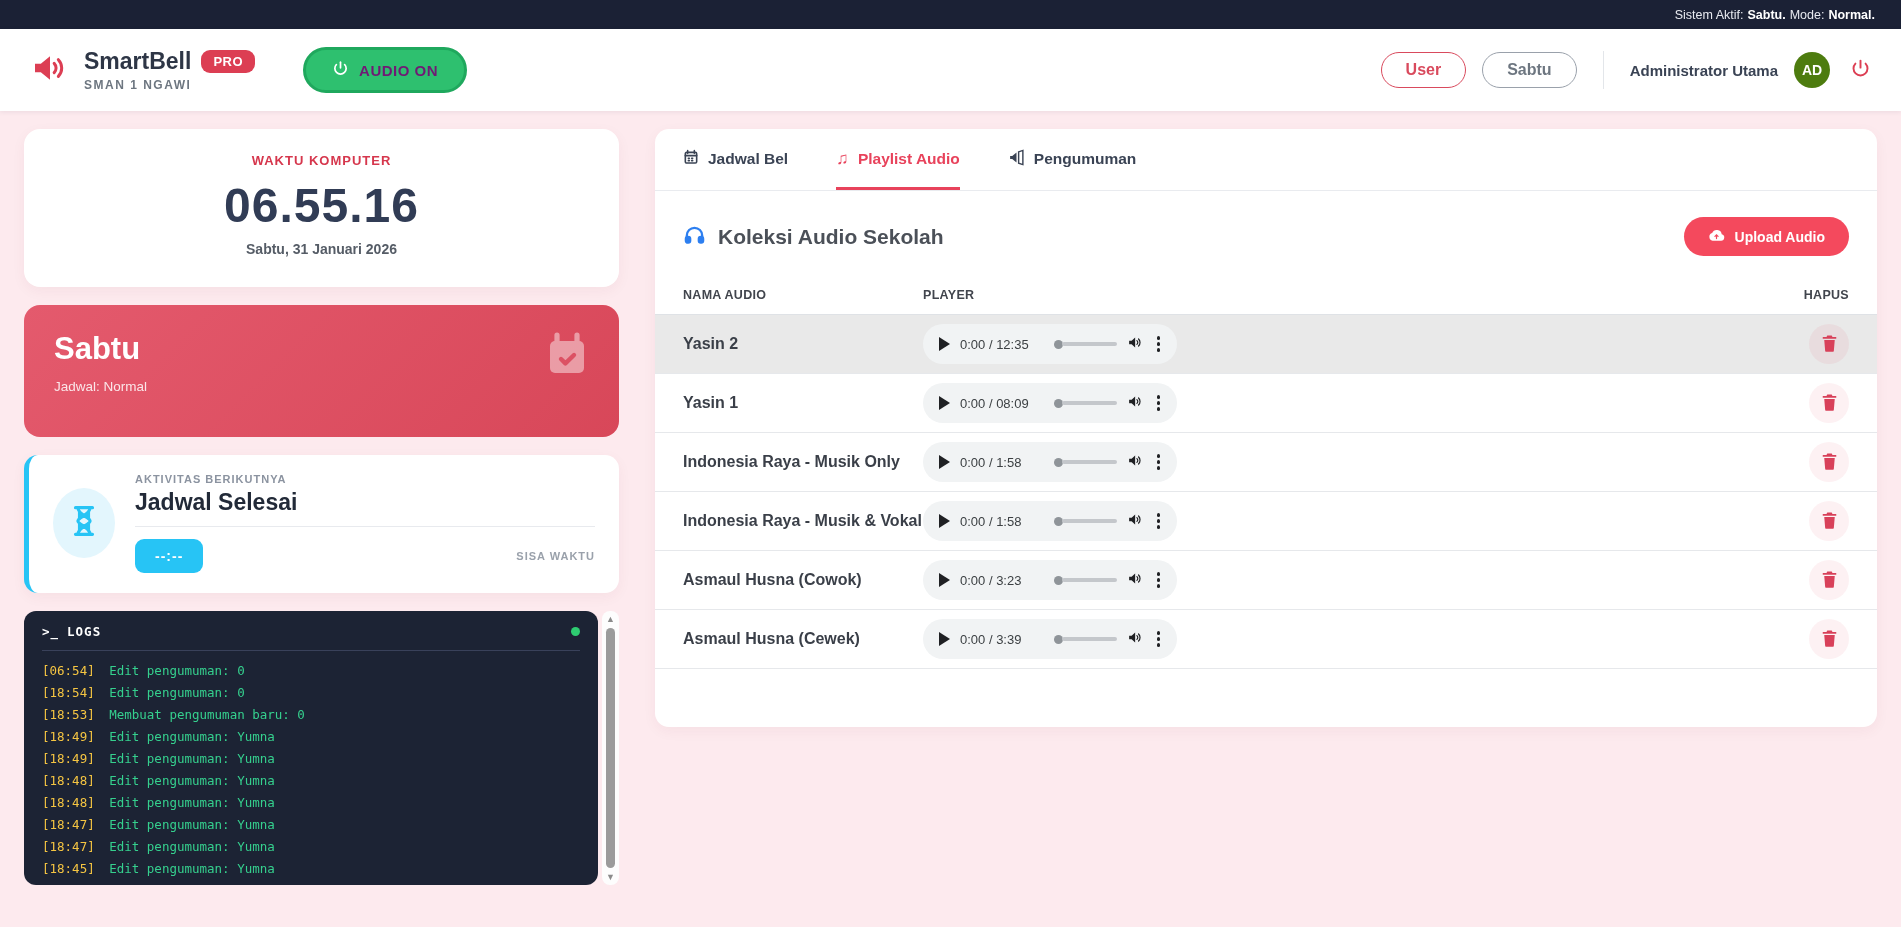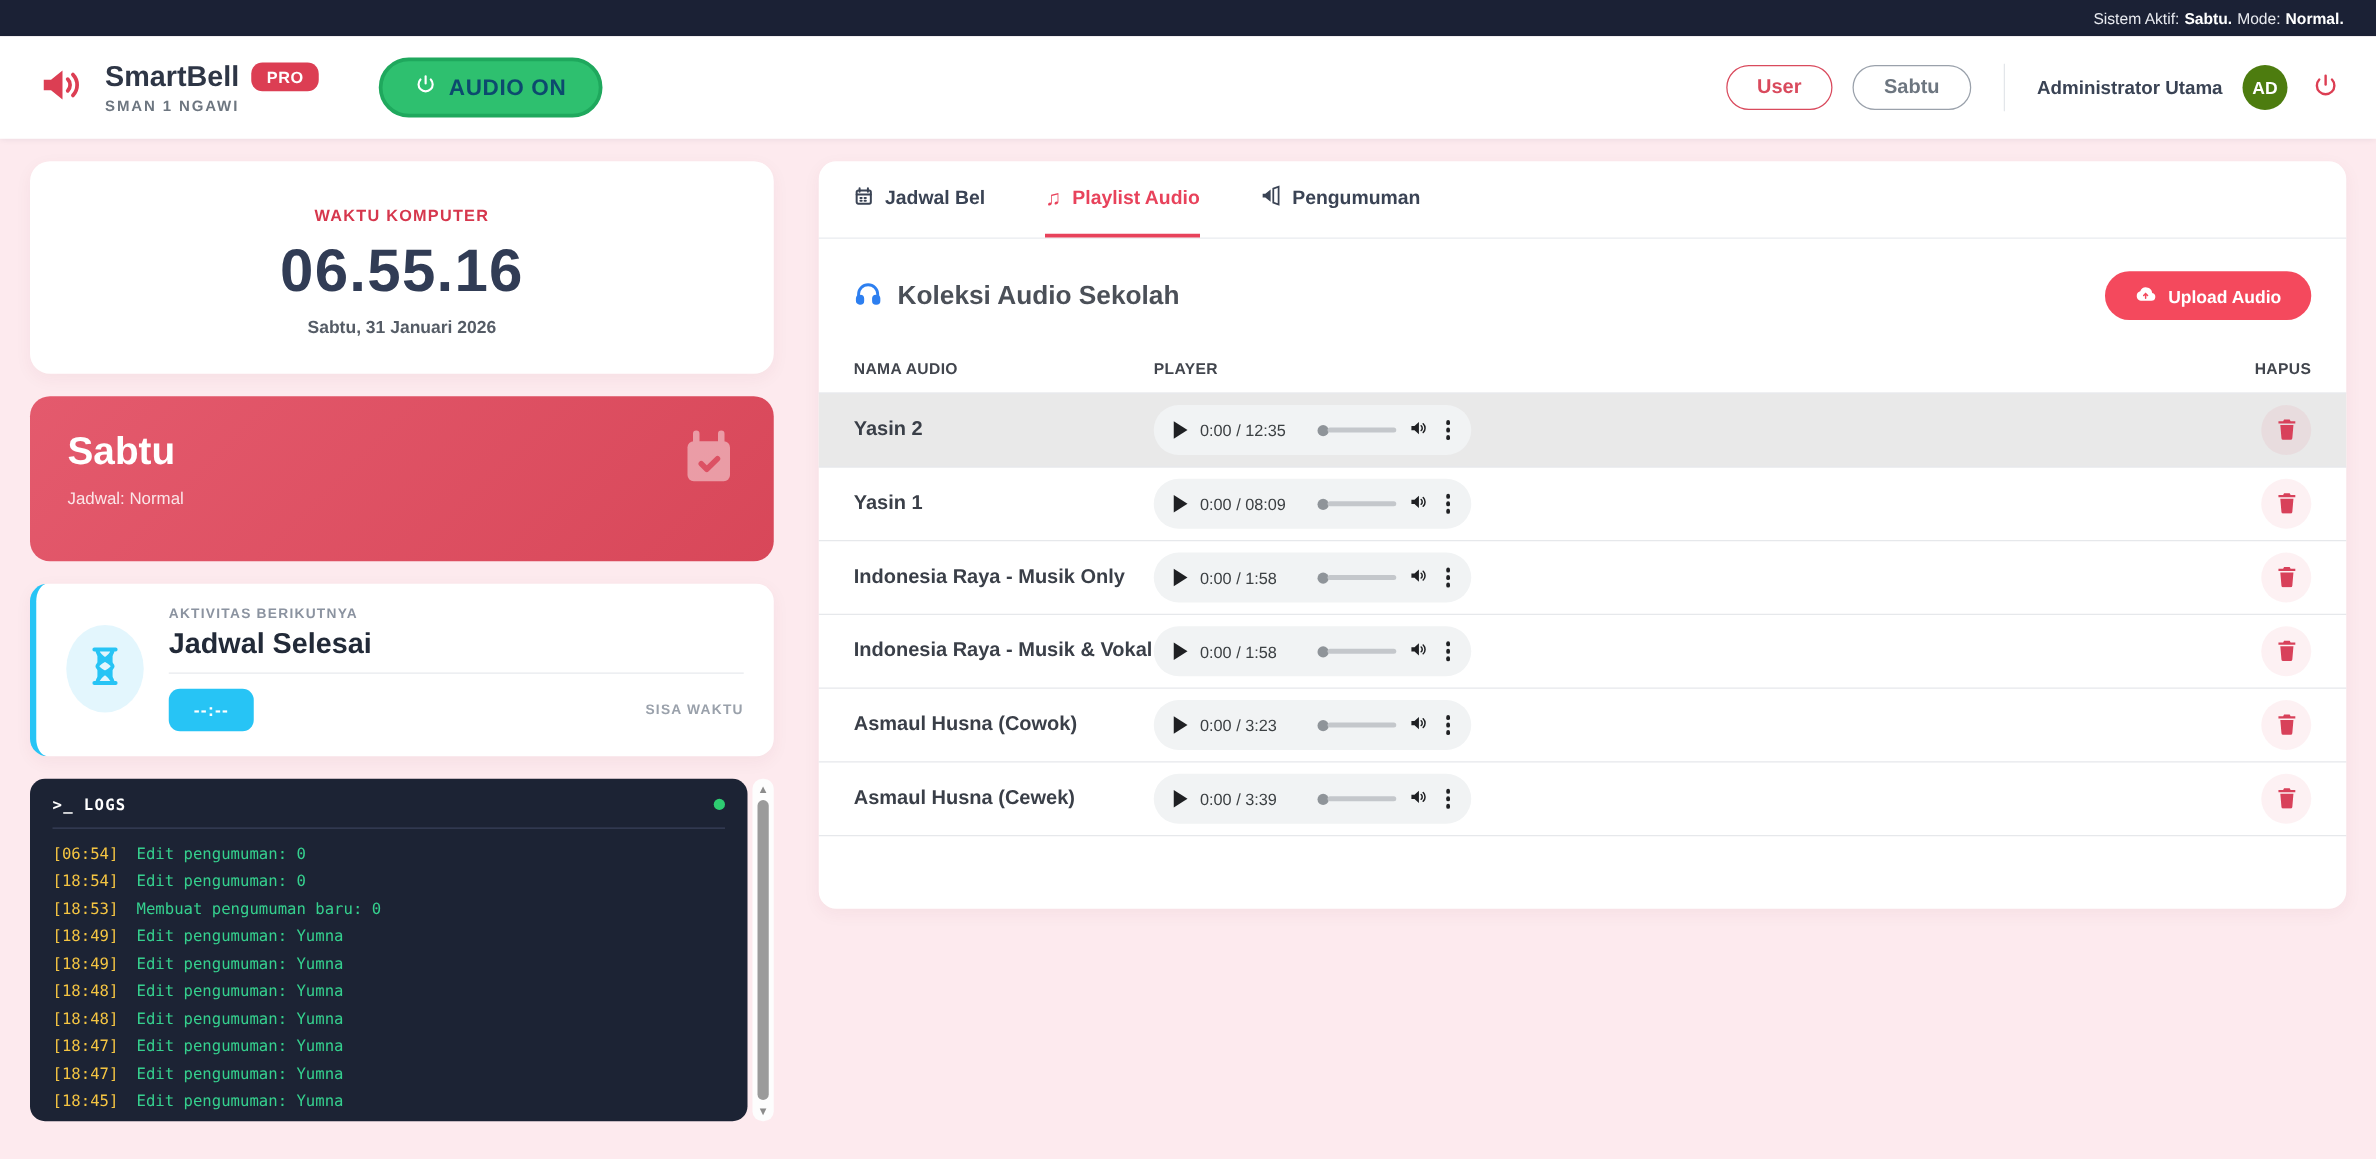--- a/index.html
+++ b/index.html
@@ -25,22 +25,22 @@
   .brand { display:flex; align-items:center; gap:14px; }
   .brand-text-line { display:flex; align-items:center; gap:10px; }
   .brand-name { font-size:23px; font-weight:bold; color:#2e3646; }
   .pro-badge {
     background:#dc3e53; color:#fff; font-size:13px; font-weight:bold;
     padding:4px 12px; border-radius:9px; letter-spacing:.5px;
   }
   .brand-school { font-size:12px; font-weight:bold; color:#6d7680; letter-spacing:1.5px; margin-top:3px; }
   .audio-btn {
     margin-left:48px; display:flex; align-items:center; gap:10px;
-    background:#2ec06f; border:3px solid #1fa85d; color:#0c4a6e;
-    font-size:18px; font-weight:bold; letter-spacing:.5px;
+    background:#2ec06f; border:3px solid #1fa85d; color:#701a75;
+    font-size:15px; font-weight:bold; letter-spacing:.5px;
     padding:10px 26px; border-radius:999px; cursor:pointer;
   }
   .header-right { margin-left:auto; display:flex; align-items:center; gap:16px; }
   .pill-btn {
     border-radius:999px; padding:8px 24px; font-size:16px; font-weight:bold;
     background:#fff; cursor:pointer;
   }
   .pill-user { border:1.5px solid #d94a5d; color:#d94a5d; }
   .pill-backup { border:1.5px solid #9aa1ab; color:#6d7680; }
   .v-divider { width:1px; height:38px; background:#e3e6ea; margin:0 10px; }
@@ -50,21 +50,21 @@
     display:flex; align-items:center; justify-content:center;
     font-size:14px; font-weight:bold; cursor:pointer;
   }
   .logout { background:none; border:none; cursor:pointer; display:flex; margin-left:4px; }
   
   .main { display:flex; gap:36px; padding:18px 24px 0 24px; }
   .left-col { width:595px; flex-shrink:0; }
   .right-col { flex:1; }
   .card { background:#fff; border-radius:16px; box-shadow:0 4px 14px rgba(120,40,60,.05); }
   
-  .clock-card { text-align:center; padding:36px 0 30px; }
+  .clock-card { text-align:center; padding:24px 0 30px; }
   .clock-label { color:#d6374d; font-size:13px; font-weight:bold; letter-spacing:1px; }
   .clock-time { color:#313c55; font-size:48px; font-weight:800; letter-spacing:1px; margin:10px 0 8px; }
   .clock-date { color:#555c66; font-size:14px; font-weight:bold; }
   
   .day-card {
     margin-top:18px; border-radius:16px; position:relative; color:#fff;
     background:linear-gradient(135deg,#e45a6d 0%,#d84759 100%);
     padding:26px 30px; height:132px;
   }
   .day-name { font-size:31px; font-weight:bold; }

